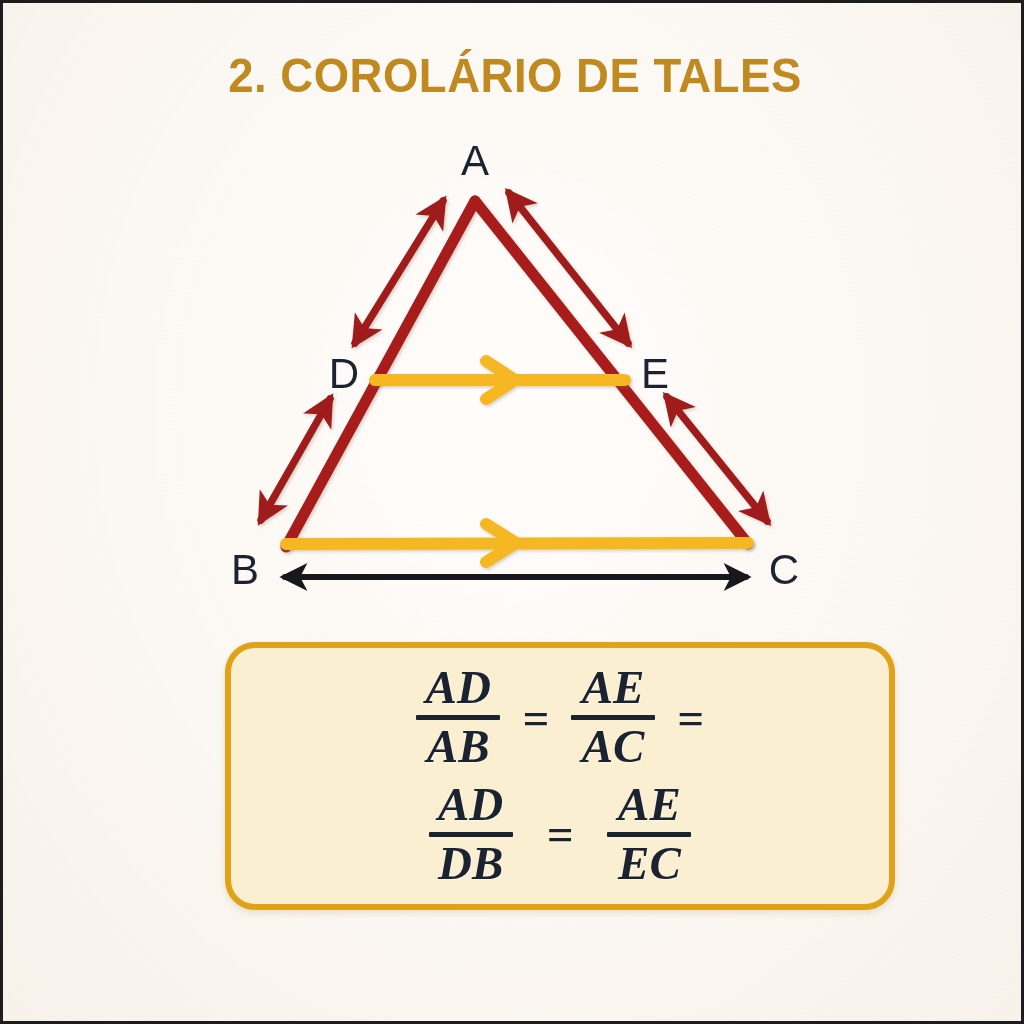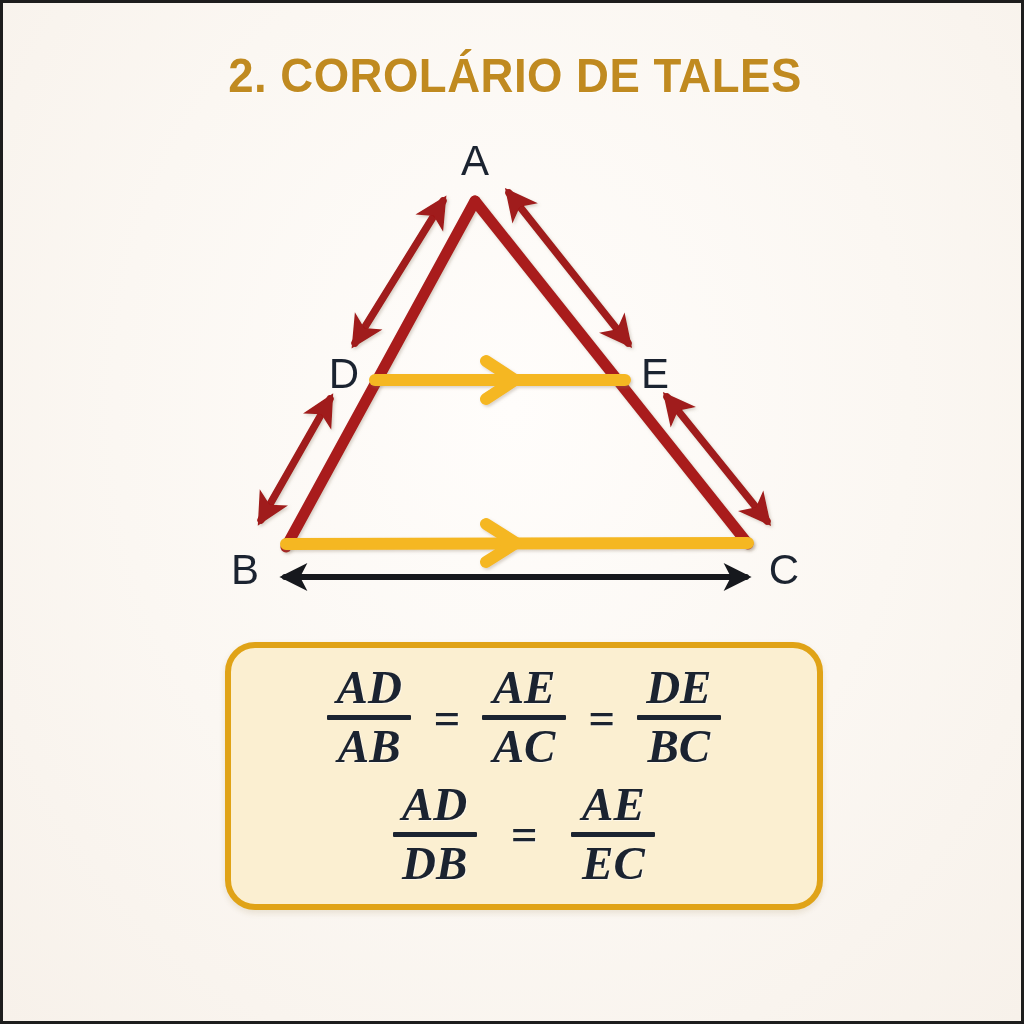--- a/index.html
+++ b/index.html
@@ -49,21 +49,21 @@
     left: 0;
     top: 0;
     width: 1024px;
     height: 1024px;
   }
 
   #formula-box {
     position: absolute;
     left: 222px;
     top: 639px;
-    width: 598px;
+    width: 670px;
     height: 268px;
     box-sizing: border-box;
     background: #FBEFD1;
     border: 6px solid #E0A317;
     border-radius: 30px;
     box-shadow: 0 3px 6px rgba(120,90,20,0.14);
     display: flex;
     flex-direction: column;
     align-items: center;
     justify-content: center;
@@ -166,25 +166,20 @@
         <span class="bar"></span>
         <span class="den">AB</span>
       </span>
       <span class="eq-sign">=</span>
       <span class="frac">
         <span class="num">AE</span>
         <span class="bar"></span>
         <span class="den">AC</span>
       </span>
       <span class="eq-sign">=</span>
-      <span class="frac">
-        <span class="num">DE</span>
-        <span class="bar"></span>
-        <span class="den">BC</span>
-      </span>
     </div>
 
     <div class="eq-row row2 eq-shadow">
       <span class="frac">
         <span class="num">AD</span>
         <span class="bar"></span>
         <span class="den">DB</span>
       </span>
       <span class="eq-sign">=</span>
       <span class="frac">

